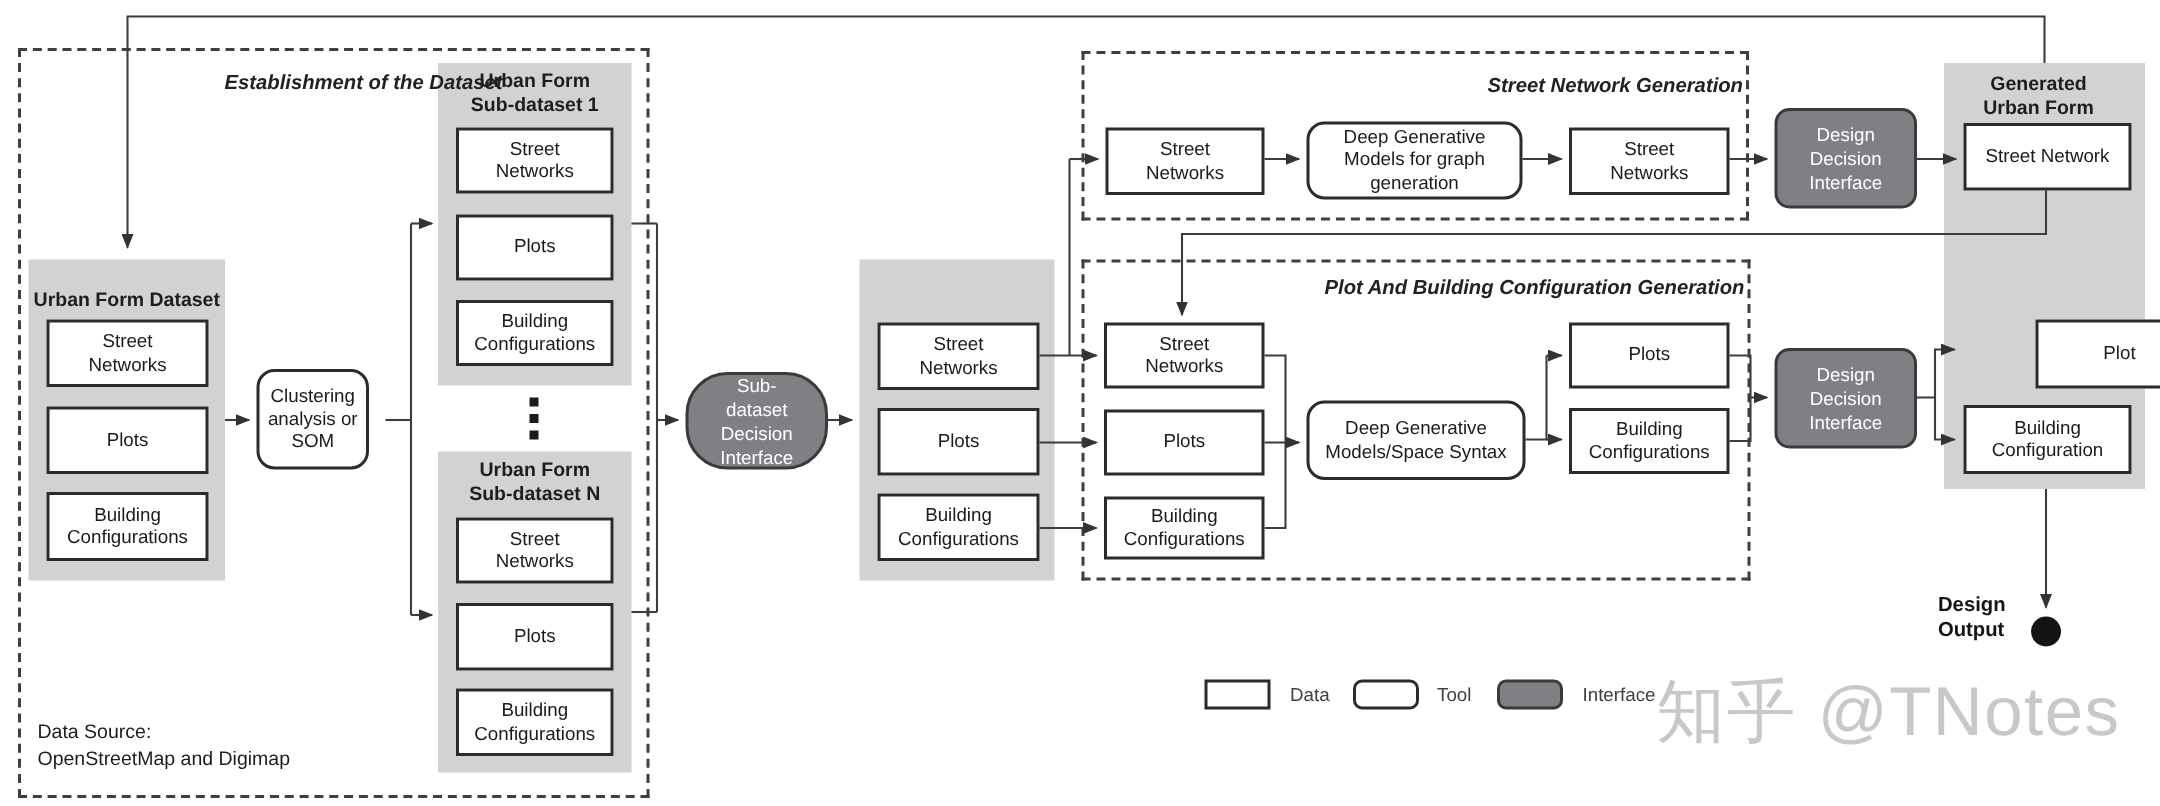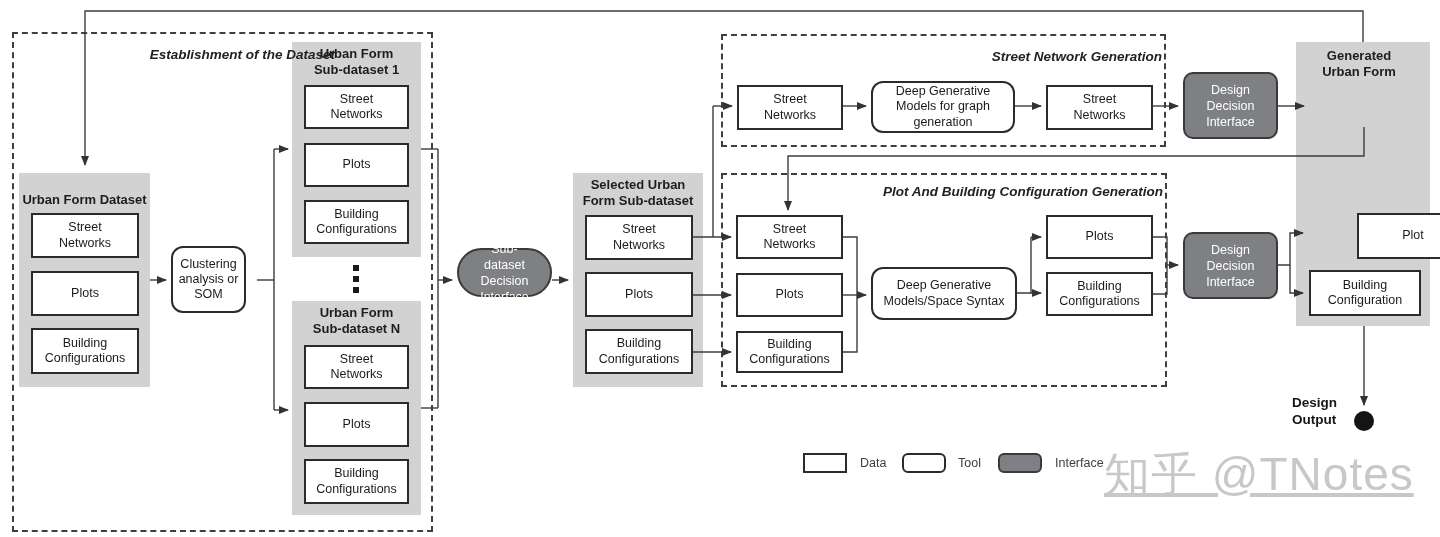--- a/index.html
+++ b/index.html
@@ -19,21 +19,21 @@
          display:flex;align-items:center;justify-content:center;text-align:center;
          font-size:12.5px;line-height:1.28;white-space:pre-line;box-sizing:border-box;}
   .note{z-index:2;font-size:13px;line-height:1.35;white-space:pre-line;color:#1d1d1d;}
   .legend-label{z-index:2;font-size:12.5px;color:#404040;}
   .legend-swatch{z-index:2;box-sizing:border-box;border:2px solid #2b2b2b;background:#fff;}
   .legend-swatch.round{border-radius:6px;}
   .legend-swatch.dark{background:#7f8084;border-color:#3a3a3a;}
   .out-label{z-index:2;font-weight:bold;font-size:13.5px;line-height:1.25;white-space:pre-line;color:#151515;}
   .dots{z-index:2;display:flex;flex-direction:column;gap:5px;}
   .dots span{width:6px;height:6px;background:#1a1a1a;display:block;}
-  .watermark{z-index:3;font-size:46px;font-weight:400;letter-spacing:1px;color:#c8c8c8;white-space:nowrap;text-decoration:underline;}
+  .watermark{z-index:3;font-size:46px;font-weight:400;letter-spacing:1px;color:#c8c8c8;white-space:nowrap;}
   svg.wires{position:absolute;left:0;top:0;z-index:6;pointer-events:none;}
 </style>
 </head>
 <body>
 
 <div class="canvas">
 
   <div class="abs dashed" style="left:12px;top:32px;width:417px;height:496px;"></div>
   <div class="abs dashed" style="left:721px;top:34px;width:441px;height:109px;"></div>
   <div class="abs dashed" style="left:721px;top:173px;width:442px;height:210px;"></div>
@@ -46,22 +46,20 @@
   <div class="abs panel" style="left:292px;top:42px;width:129px;height:215px;"></div>
   <div class="abs panel" style="left:292px;top:301px;width:129px;height:214px;"></div>
   <div class="abs panel" style="left:573px;top:173px;width:130px;height:214px;"></div>
   <div class="abs panel" style="left:1296px;top:42px;width:134px;height:284px;"></div>
 
   <div class="abs panel-title" style="left:19px;top:182px;width:131px;margin-top:10px;">Urban Form Dataset</div>
   <div class="abs panel-title" style="left:292px;top:46px;width:129px;">Urban Form
 Sub-dataset 1</div>
   <div class="abs panel-title" style="left:292px;top:305px;width:129px;">Urban Form
 Sub-dataset N</div>
-  <div class="abs panel-title" style="left:573px;top:177px;width:130px;">Selected Urban
-Form Sub-dataset</div>
   <div class="abs panel-title" style="left:1292px;top:48px;width:134px;">Generated
 Urban Form</div>
 
   <div class="abs wbox" style="left:31px;top:213px;width:108px;height:45px;">Street
 Networks</div>
   <div class="abs wbox" style="left:31px;top:271px;width:108px;height:45px;">Plots</div>
   <div class="abs wbox" style="left:31px;top:328px;width:108px;height:46px;">Building
 Configurations</div>
 
   <div class="abs wbox" style="left:304px;top:85px;width:105px;height:44px;">Street
@@ -79,21 +77,21 @@
   <div class="abs wbox" style="left:304px;top:345px;width:105px;height:44px;">Street
 Networks</div>
   <div class="abs wbox" style="left:304px;top:402px;width:105px;height:45px;">Plots</div>
   <div class="abs wbox" style="left:304px;top:459px;width:105px;height:45px;">Building
 Configurations</div>
 
   <div class="abs wbox tool" style="left:171px;top:246px;width:75px;height:67px;">Clustering
 analysis or
 SOM</div>
 
-  <div class="abs iface" style="left:457px;top:248px;width:95px;height:49px;border-radius:28px;">Sub-
+  <div class="abs iface" style="left:457px;top:248px;width:95px;height:65px;border-radius:28px;">Sub-
 dataset
 Decision
 Interface</div>
 
   <div class="abs wbox" style="left:585px;top:215px;width:108px;height:45px;">Street
 Networks</div>
   <div class="abs wbox" style="left:585px;top:272px;width:108px;height:45px;">Plots</div>
   <div class="abs wbox" style="left:585px;top:329px;width:108px;height:45px;">Building
 Configurations</div>
 
@@ -115,27 +113,30 @@
 Configurations</div>
   <div class="abs wbox tool" style="left:871px;top:267px;width:146px;height:53px;">Deep Generative
 Models/Space Syntax</div>
   <div class="abs wbox" style="left:1046px;top:215px;width:107px;height:44px;">Plots</div>
   <div class="abs wbox" style="left:1046px;top:272px;width:107px;height:44px;">Building
 Configurations</div>
   <div class="abs iface" style="left:1183px;top:232px;width:95px;height:67px;">Design
 Decision
 Interface</div>
 
+  <div class="abs wbox" style="left:1309px;top:82px;width:112px;height:45px;">Street Network</div>
   <div class="abs wbox" style="left:1309px;top:213px;width:112px;height:46px;margin-left:48px;">Plot</div>
   <div class="abs wbox" style="left:1309px;top:270px;width:112px;height:46px;">Building
 Configuration</div>
 
   <div class="abs out-label" style="left:1292px;top:395px;width:58px;">Design
 Output</div>
 
+  <div class="abs note" style="left:25px;top:479px;width:260px;">Data Source:
+OpenStreetMap and Digimap</div>
 
   <div class="abs legend-swatch" style="left:803px;top:453px;width:44px;height:20px;"></div>
   <div class="abs legend-label" style="left:860px;top:456px;">Data</div>
   <div class="abs legend-swatch round" style="left:902px;top:453px;width:44px;height:20px;"></div>
   <div class="abs legend-label" style="left:958px;top:456px;text-align:center;">Tool</div>
   <div class="abs legend-swatch round dark" style="left:998px;top:453px;width:44px;height:20px;"></div>
   <div class="abs legend-label" style="left:1055px;top:456px;">Interface</div>
 
   <div class="abs watermark" style="left:1104px;top:444px;">知乎 @TNotes</div>
 

